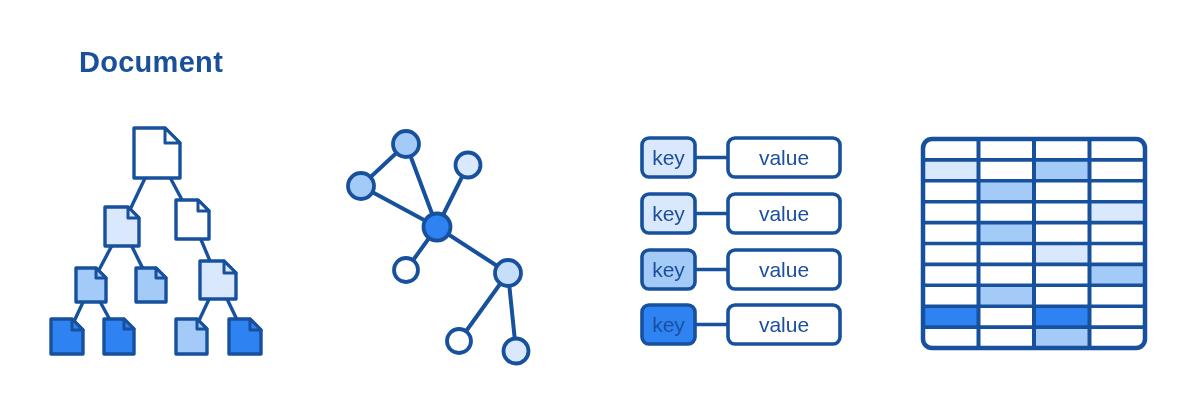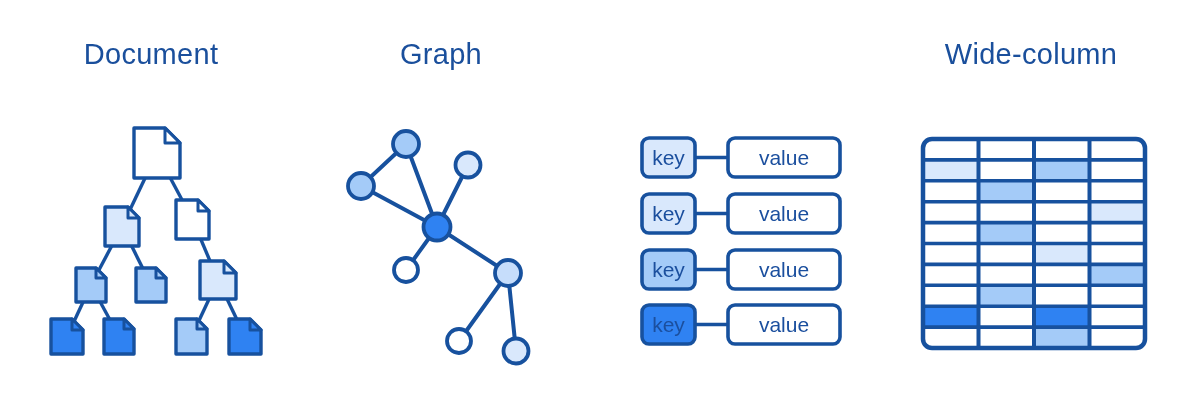--- a/index.html
+++ b/index.html
@@ -6,45 +6,43 @@
   #stage {
     position: relative;
     width: 1200px;
     height: 401px;
     background: #ffffff;
     overflow: hidden;
     font-family: "Liberation Sans", sans-serif;
   }
   .panel-title {
     position: absolute;
-    top: 38px;
+    top: 46px;
     transform: translateX(-50%);
     font-size: 29px;
-    font-weight: normal;
+    font-weight: bold;
     letter-spacing: 0.3px;
     color: #1A4F9C;
     white-space: nowrap;
   }
   #diagram-svg {
     position: absolute;
     left: 0;
     top: 0;
   }
 </style>
 </head>
 <body>
 
 <div id="stage">
 
   <div class="panel-title" style="left:151px">Document</div>
 
-  <div class="panel-title" style="left:441px">Graph</div>
 
 
-  <div class="panel-title" style="left:1031px">Wide-column</div>
 
   <svg id="diagram-svg" width="1200" height="401" viewBox="0 0 1200 401">
     <g id="g-document">
         <line x1="157" y1="153" x2="122" y2="226.5" stroke="#17519E" stroke-width="3.4"></line>
         <line x1="157" y1="153" x2="192.5" y2="219.5" stroke="#17519E" stroke-width="3.4"></line>
         <line x1="122" y1="226.5" x2="91" y2="285" stroke="#17519E" stroke-width="3.4"></line>
         <line x1="122" y1="226.5" x2="151" y2="285" stroke="#17519E" stroke-width="3.4"></line>
         <line x1="192.5" y1="219.5" x2="218" y2="280" stroke="#17519E" stroke-width="3.4"></line>
         <line x1="91" y1="285" x2="67" y2="336.5" stroke="#17519E" stroke-width="3.4"></line>
         <line x1="91" y1="285" x2="119" y2="336.5" stroke="#17519E" stroke-width="3.4"></line>

